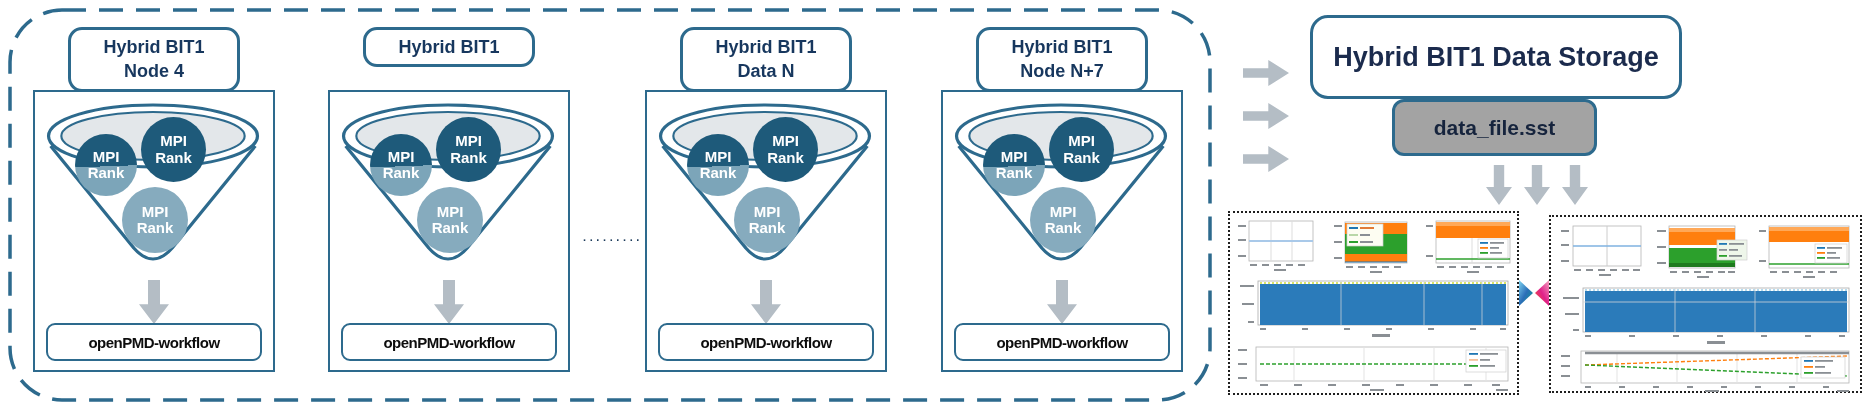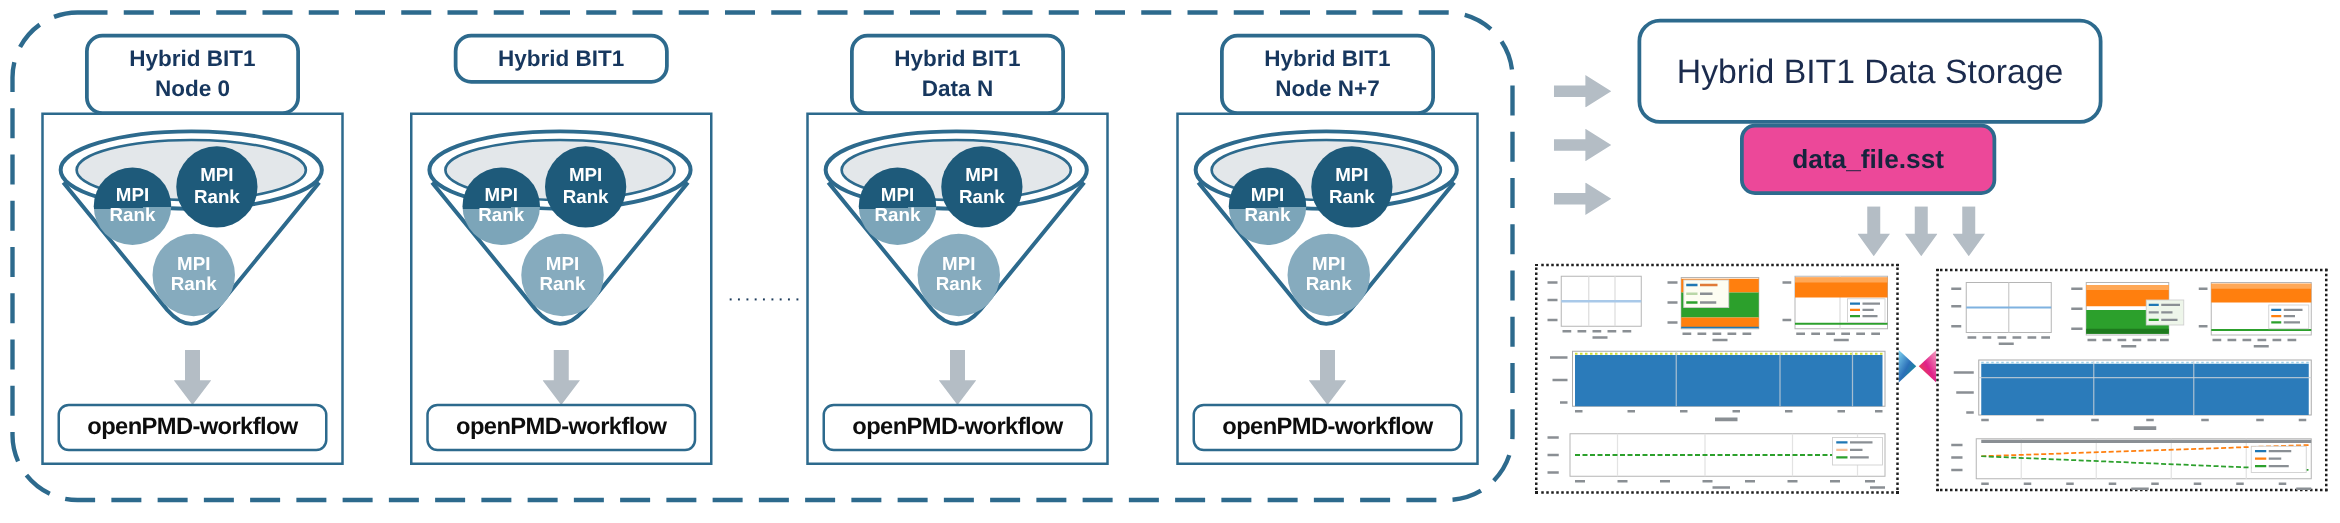--- a/index.html
+++ b/index.html
@@ -33,45 +33,45 @@
   .c-bottom{left:87px;top:95px;width:66px;height:66px;background:#86abbe;}
   .down-arrow{
     position:absolute;left:50%;transform:translateX(-50%);top:188px;width:30px;height:44px;
     background:#b4bdc5;
     clip-path:polygon(30% 0,70% 0,70% 55%,100% 55%,50% 100%,0 55%,30% 55%);
   }
   .workflow-box{
     position:absolute;left:11px;right:11px;bottom:9px;height:38px;box-sizing:border-box;
     border:2.5px solid #2d6a8d;border-radius:9px;background:#fff;
     display:flex;align-items:center;justify-content:center;
-    font-weight:bold;font-size:19px;letter-spacing:-0.5px;color:#0d0d0d;white-space:nowrap;
+    font-weight:bold;font-size:15px;letter-spacing:-0.5px;color:#0d0d0d;white-space:nowrap;
   }
   .ellipsis{
     position:absolute;left:578px;top:234px;width:70px;text-align:center;
     font-size:11px;font-weight:bold;letter-spacing:3px;color:#1b3a5a;
   }
 
   
   .arrow-right{
     position:absolute;width:46px;height:26px;background:#b4bdc5;
     clip-path:polygon(0 32%,55% 32%,55% 0,100% 50%,55% 100%,55% 68%,0 68%);
   }
   .down-arrow-sm{
     position:absolute;width:26px;height:40px;background:#b4bdc5;
     clip-path:polygon(30% 0,70% 0,70% 55%,100% 55%,50% 100%,0 55%,30% 55%);
   }
   .storage-box{
     position:absolute;left:1310px;top:15px;width:372px;height:84px;box-sizing:border-box;
     border:3.5px solid #2d6a8d;border-radius:18px;background:#fff;z-index:2;
     display:flex;align-items:center;justify-content:center;
-    font-weight:normal;font-size:27px;color:#1b2b4d;white-space:nowrap;
+    font-weight:bold;font-size:27px;color:#1b2b4d;white-space:nowrap;
   }
   .file-box{
     position:absolute;left:1392px;top:99px;width:205px;height:57px;box-sizing:border-box;
-    border:3px solid #2d6a8d;border-radius:12px;background:#ec4899;z-index:3;
+    border:3px solid #2d6a8d;border-radius:12px;background:#a3a3a3;z-index:3;
     display:flex;align-items:center;justify-content:center;
     font-weight:bold;font-size:21px;color:#16243d;
   }
   .panel{
     position:absolute;border:2px dotted #1f1f1f;background:#fff;box-sizing:border-box;
   }
   .panel svg{position:absolute;}
   .bowtie{position:absolute;left:1517px;top:276px;width:34px;height:34px;}
 </style>
 </head>
@@ -379,21 +379,21 @@
           <rect x="266" y="37" width="6" height="2"></rect>
         <rect x="148" y="41" width="14" height="2"></rect>
           <rect x="280" y="41" width="12" height="2"></rect>
       </g>
     </svg>
   </div>
 
     <div class="node" style="left: 33px;">
       <div class="node-header">
         <div>Hybrid BIT1</div>
-        <div>Node 0</div>
+        <div>Node 4</div>
       </div>
       <div class="node-box">
         <svg class="funnel" viewBox="0 0 212 182" preserveAspectRatio="none">
           <path d="M10 50 L88 152 Q106 174 124 152 L202 50" fill="#ffffff" stroke="#2d6a8d" stroke-width="3" stroke-linejoin="round"></path>
           <ellipse cx="106" cy="40" rx="98" ry="31" fill="#ffffff" stroke="#2d6a8d" stroke-width="3"></ellipse>
           <ellipse cx="106" cy="40" rx="86" ry="24" fill="#e3e7ea" stroke="#2d6a8d" stroke-width="2"></ellipse>
         </svg>
         <div class="circle c-left">
           <span>MPI</span>
           <span>Rank</span>

